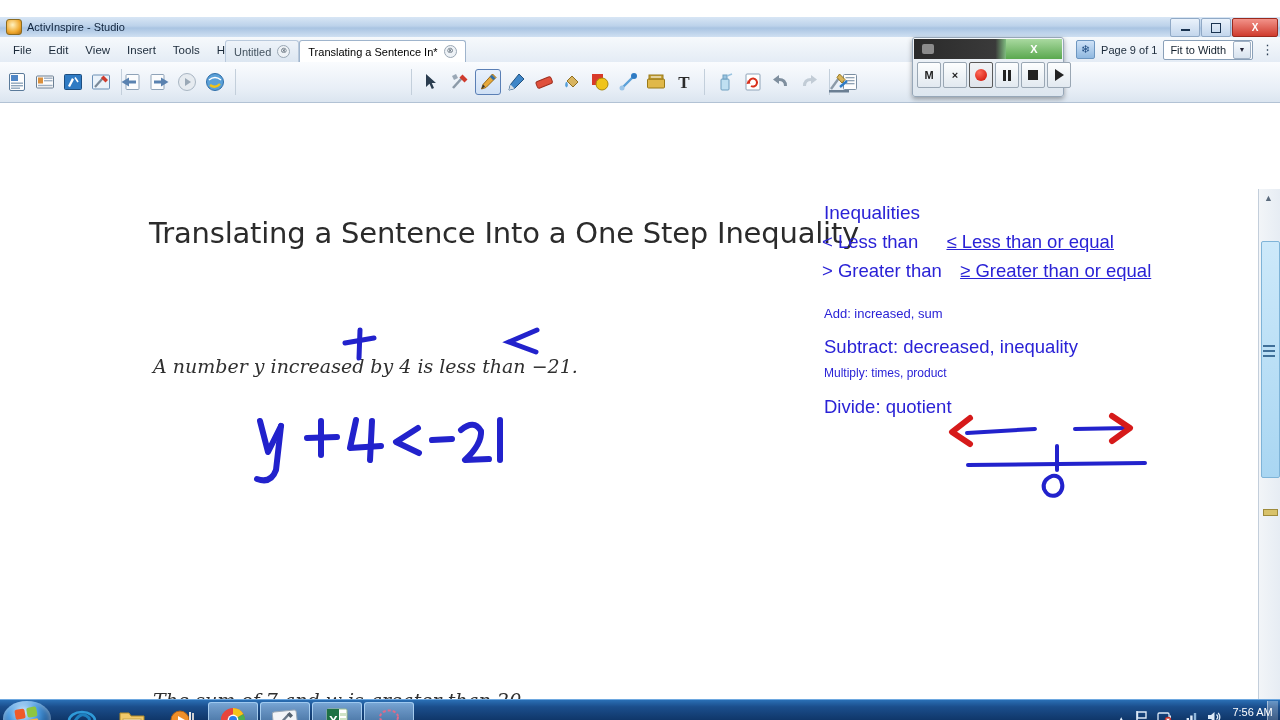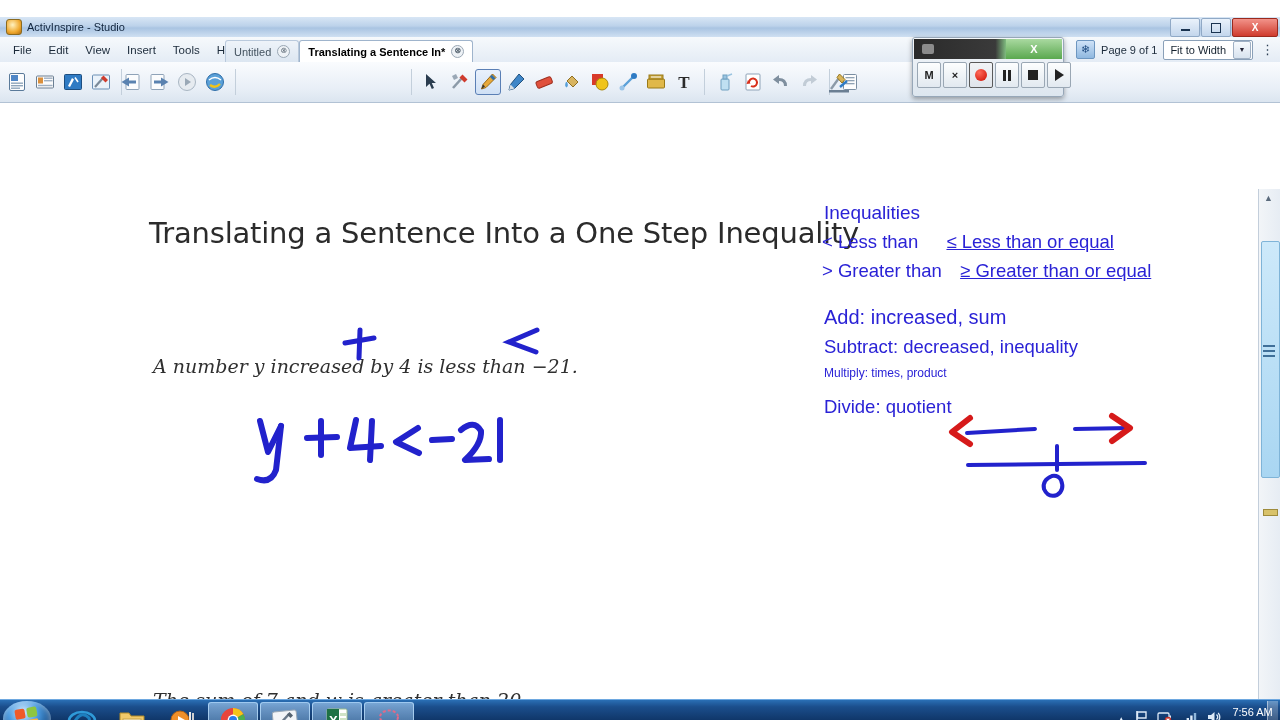--- a/index.html
+++ b/index.html
@@ -25,21 +25,21 @@
 
   
   .menurow{position:absolute;left:0;top:20px;width:1280px;height:25px;
     background:linear-gradient(180deg,#f6f9fc,#e4ecf5);border-bottom:1px solid #b9c9dc;}
   .menu{position:absolute;left:6px;top:0;height:25px;display:flex;align-items:center;gap:3px;}
   .menu span{font-size:11.5px;color:#1b2a3a;padding:3px 7px;border-radius:2px;}
   .tabs{position:absolute;left:225px;top:2px;height:23px;display:flex;align-items:flex-end;}
   .tab{height:21px;display:flex;align-items:center;gap:6px;padding:0 8px;font-size:11px;
     border:1px solid #b9c9dc;border-bottom:none;border-radius:3px 3px 0 0;
     background:linear-gradient(180deg,#eef3f9,#dce6f1);color:#43525f;}
-  .tab.active{background:#fff;color:#000;font-weight:bold;border-color:#9fb4cc;}
+  .tab.active{background:#fff;color:#000;font-weight:normal;border-color:#9fb4cc;}
   .tab .x{width:11px;height:11px;border-radius:50%;border:1px solid #9aa7b4;
     font-size:8px;line-height:9px;text-align:center;color:#5a6773;background:#eef2f6;}
   .mr-right{position:absolute;right:0;top:0;height:25px;display:flex;align-items:center;gap:6px;padding-right:4px;}
   .sq-ico{width:17px;height:17px;border:1px solid #9aa7b4;border-radius:2px;background:linear-gradient(180deg,#fdfefe,#dfe7ef);
     display:flex;align-items:center;justify-content:center;font-size:10px;color:#33506f;}
   .snow{width:17px;height:17px;background:linear-gradient(180deg,#cfe2f7,#8fb8e0);border:1px solid #6d96c0;border-radius:2px;
     display:flex;align-items:center;justify-content:center;font-size:11px;color:#1d4a80;}
   .pageof{font-size:11px;color:#1b2a3a;}
   .zoomsel{display:flex;align-items:center;height:18px;border:1px solid #8aa0b8;background:#fff;border-radius:2px;}
   .zoomsel .v{font-size:11px;padding:0 6px;color:#14212e;}
@@ -105,21 +105,21 @@
     font-family:"DejaVu Sans","Liberation Sans",sans-serif;}
   .fp-prob1{position:absolute;left:153px;top:252px;font-size:19px;font-style:italic;color:#2f2f2f;white-space:nowrap;
     font-family:"DejaVu Serif","Liberation Serif",serif;}
   .fp-prob2{position:absolute;left:153px;top:586px;font-size:19px;font-style:italic;color:#2f2f2f;white-space:nowrap;
     font-family:"DejaVu Serif","Liberation Serif",serif;}
 
   .ref{position:absolute;color:#2a22d6;font-family:"Liberation Sans",sans-serif;white-space:nowrap;}
   .ref-h{left:824px;top:99px;font-size:19px;}
   .ref-l1{left:822px;top:128px;font-size:18.5px;}
   .ref-l2{left:822px;top:157px;font-size:18.5px;}
-  .ref-o1{left:824px;top:203px;font-size:20px;}
+  .ref-o1{left:824px;top:203px;font-size:13px;}
   .ref-o2{left:824px;top:233px;font-size:18.5px;}
   .ref-o3{left:824px;top:263px;font-size:12px;}
   .ref-o4{left:824px;top:293px;font-size:18.5px;}
   .ul{text-decoration:underline;}
 
   .ink{position:absolute;left:0;top:0;width:1258px;height:596px;pointer-events:none;}
 
   
   .rail{position:absolute;left:1258px;top:86px;width:22px;height:596px;
     background:linear-gradient(90deg,#f2f5f8,#e6ecf3);border-left:1px solid #c3cedb;}

